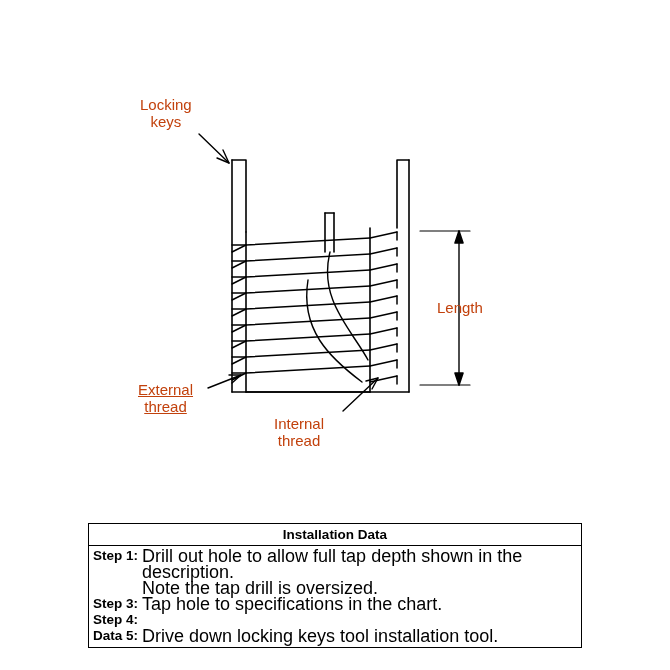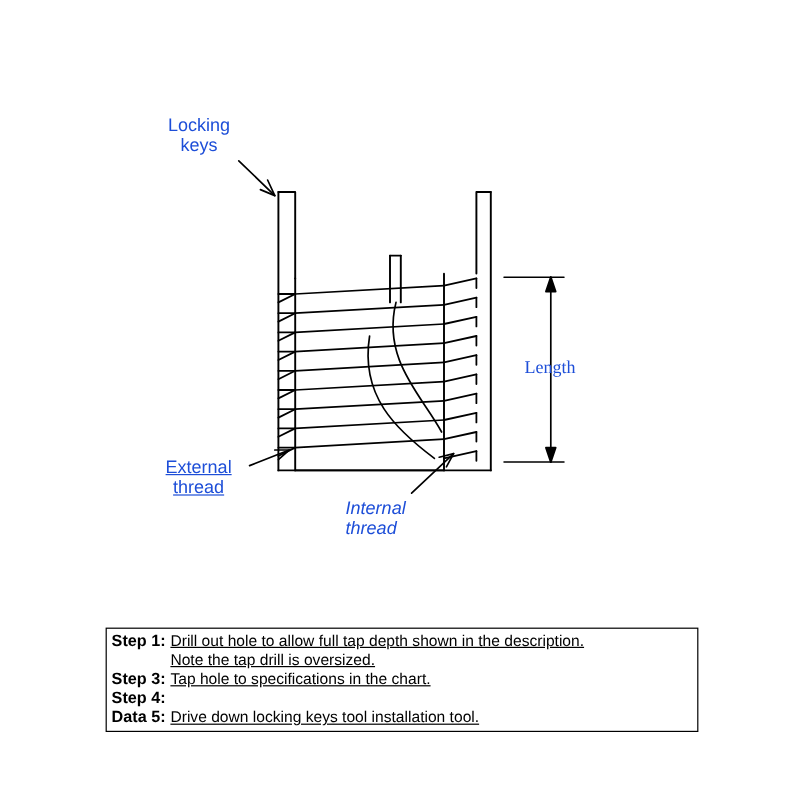--- a/index.html
+++ b/index.html
@@ -26,28 +26,28 @@
     left: 0;
     top: 0;
     width: 670px;
     height: 520px;
   }
   .lbl {
     position: absolute;
     font-size: 15px;
     line-height: 17px;
     font-weight: normal;
-    color: #1d4ed8;
+    color: #c2410c;
     white-space: pre;
   }
 
   #label-locking-keys { left: 140px; top: 96px; text-align: center; }
   #label-external-thread { left: 138px; top: 381px; text-align: center; text-decoration: underline; }
-  #label-internal-thread { left: 288px; top: 415px; text-align: left; font-style: italic; }
-  #label-length { left: 437px; top: 299px; text-align: left; font-family: Liberation Serif, serif; }
+  #label-internal-thread { left: 274px; top: 415px; text-align: center; }
+  #label-length { left: 437px; top: 299px; text-align: left; }
 
   
   #install-table {
     position: absolute;
     left: 88px;
     top: 523px;
     width: 494px;
     border: 1px solid #000;
     background: #fff;
     box-sizing: border-box;
@@ -67,24 +67,23 @@
   }
   .step-label {
     font-weight: bold;
     font-size: 13.5px;
     line-height: 16px;
     white-space: pre;
     flex: 0 0 auto;
     padding-right: 4px;
   }
   .step-text {
-    font-size: 13px;
+    font-size: 18px;
     line-height: 16px;
     flex: 1 1 auto;
-    text-decoration: underline;
   }
   .step-text .cont {
     display: block;
   }
   #install-body {
     padding: 2px 0 3px 0;
   }
 </style>
 </head>
 <body>
@@ -190,20 +189,21 @@
 
   <div class="lbl" id="label-locking-keys">Locking
 keys</div>
   <div class="lbl" id="label-external-thread">External
 thread</div>
   <div class="lbl" id="label-internal-thread">Internal
 thread</div>
   <div class="lbl" id="label-length">Length</div>
 
   <div id="install-table">
+    <div id="install-title">Installation Data</div>
     <div id="install-body">
 
       <div class="step-row">
         <div class="step-label">Step 1:</div>
         <div class="step-text">
           <span>Drill out hole to allow full tap depth shown in the description.</span>
           <span class="cont">Note the tap drill is oversized.</span>
         </div>
       </div>
 

